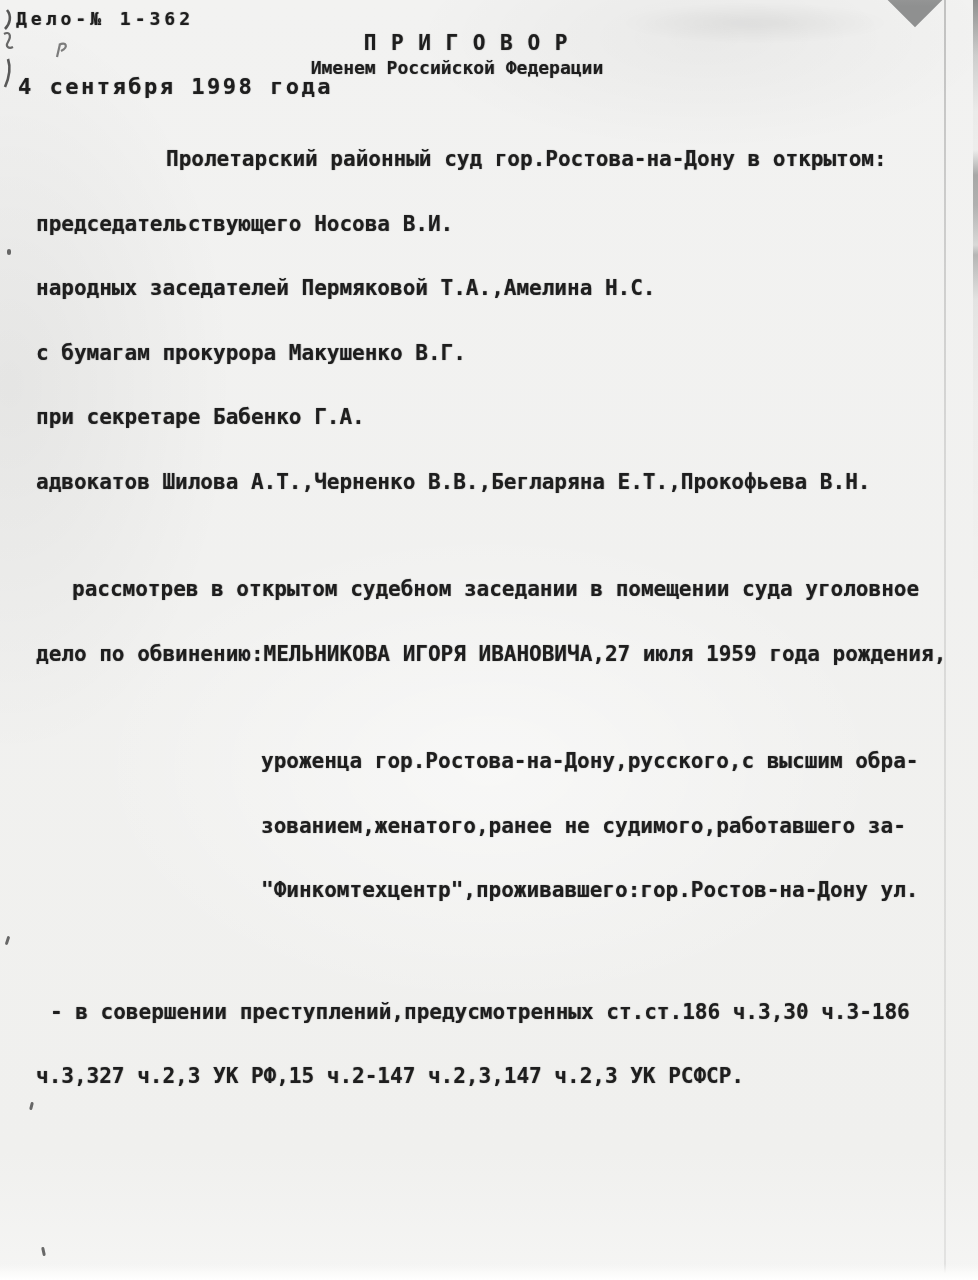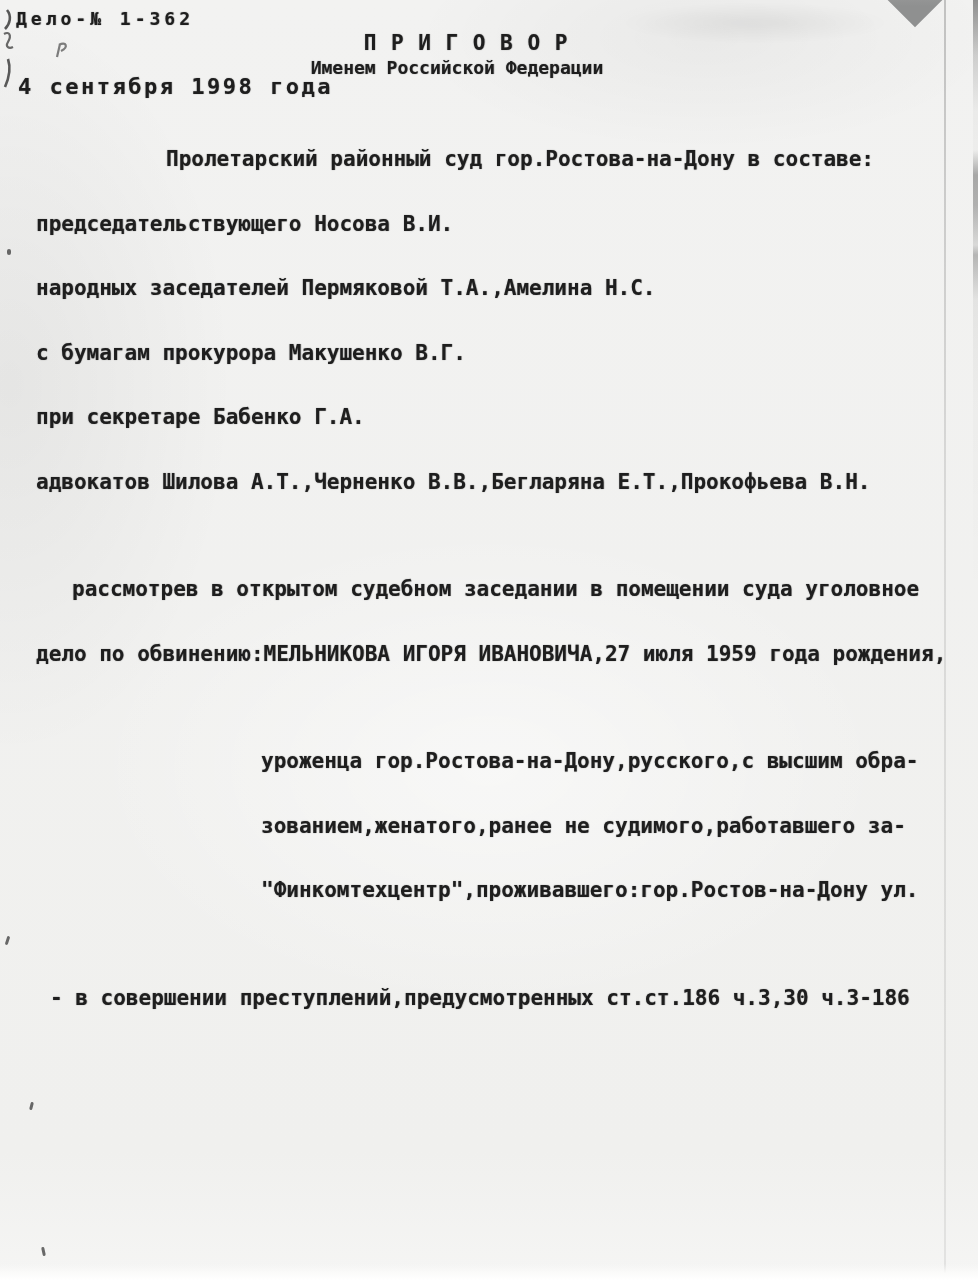--- a/index.html
+++ b/index.html
@@ -26,21 +26,21 @@
   #doc-date{position:absolute;left:18px;top:74px;font-size:22px;letter-spacing:2.5px;}
   #body{
     position:absolute;left:36px;top:106px;width:930px;
     font-size:21px;line-height:21.5px;
   }
   #body div{white-space:pre;}
   .blk{margin-left:225px;}
   .gap{margin-top:8px;}
   .i130{text-indent:130px;}
   .i36{text-indent:36px;}
-  .i14{text-indent:14px;}
+  .i14{text-indent:14px;margin-top:14px;}
   
   #corner-diamond{
     position:absolute;left:890px;top:-33px;width:50px;height:50px;
     background:linear-gradient(135deg,#b5b5b5,#8f9090 70%);
     transform:rotate(45deg);
   }
   #scan-vline{
     position:absolute;left:944px;top:0;width:2px;height:1280px;
     background:linear-gradient(rgba(70,70,70,0.28),rgba(70,70,70,0.14) 40%,rgba(70,70,70,0.10));
   }
@@ -91,41 +91,42 @@
   <div id="hdr">
     <div id="doc-title" class="txt">П Р И Г О В О Р</div>
     <div id="doc-subtitle" class="txt">Именем Российской Федерации</div>
   </div>
 
   <div id="doc-date" class="txt">4 сентября 1998 года</div>
 
   <div id="body" class="txt">
 
     <div>
-      <div class="i130">Пролетарский районный суд гор.Ростова-на-Дону в составе:</div>
+      <div class="i130">Пролетарский районный суд гор.Ростова-на-Дону в открытом:</div>
       <div>председательствующего Носова В.И.</div>
       <div>народных заседателей Пермяковой Т.А.,Амелина Н.С.</div>
       <div>с бумагам прокурора Макушенко В.Г.</div>
       <div>при секретаре Бабенко Г.А.</div>
       <div>адвокатов Шилова А.Т.,Черненко В.В.,Бегларяна Е.Т.,Прокофьева В.Н.</div>
     </div>
 
     <div>
       <div class="i36">рассмотрев в открытом судебном заседании в помещении суда уголовное</div>
       <div>дело по обвинению:МЕЛЬНИКОВА ИГОРЯ ИВАНОВИЧА,27 июля 1959 года рождения,</div>
     </div>
 
     <div>
       <div class="blk">уроженца гор.Ростова-на-Дону,русского,с высшим обра-</div>
       <div class="blk">зованием,женатого,ранее не судимого,работавшего за-</div>
       <div class="blk">"Финкомтехцентр",проживавшего:гор.Ростов-на-Дону ул.</div>
     </div>
 
     <div>
       <div class="i14">- в совершении преступлений,предусмотренных ст.ст.186 ч.3,30 ч.3-186</div>
+      <div>ч.3,327 ч.2,3 УК РФ,15 ч.2-147 ч.2,3,147 ч.2,3 УК РСФСР.</div>
     </div>
 
     <div class="gap">
       
       
       
       
       
     </div>
 

